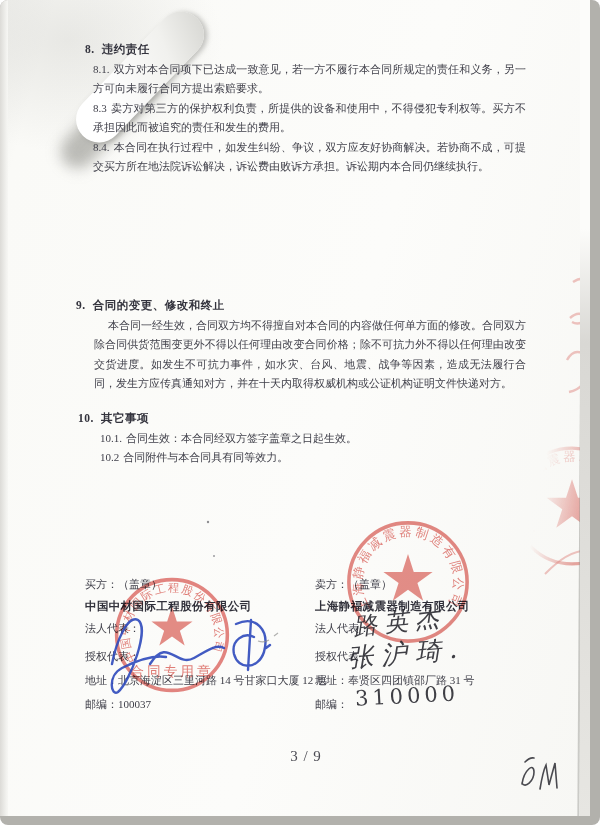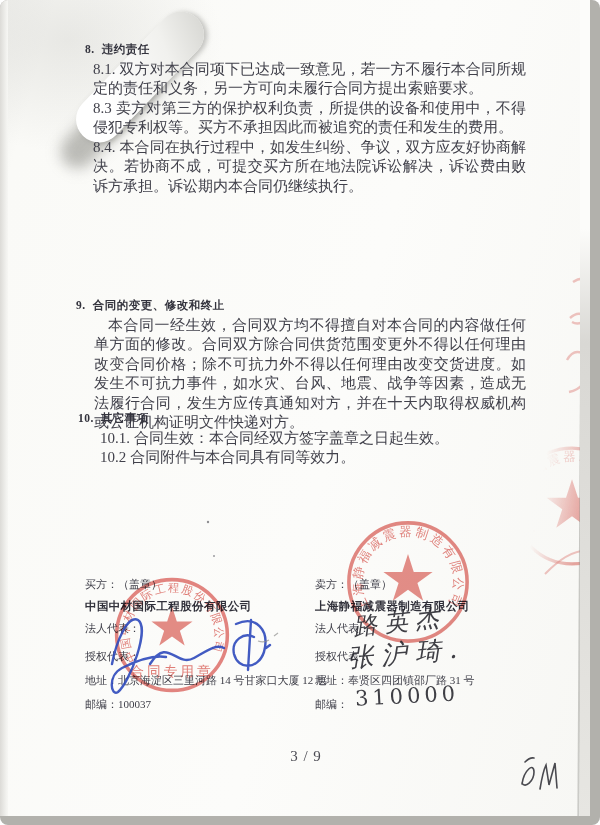--- a/index.html
+++ b/index.html
@@ -41,21 +41,21 @@
     background:linear-gradient(115deg,#ffffff 25%,#f1f1ee 70%,#d9d9d5 96%);
     box-shadow:2px 3px 5px rgba(95,95,90,.35);
   }
   
   .sec{position:absolute; color:#41414b;}
   .sec h4{
     margin:0; font-size:11.5px; font-weight:bold; color:#34343e;
     line-height:19.5px; letter-spacing:.5px;
   }
   .sec h4 .no{margin-right:7px;}
-  .clauses{font-size:15px; line-height:19.5px; text-align:justify;}
+  .clauses{font-size:11px; line-height:19.5px; text-align:justify;}
   .clauses p{margin:0;}
   .clauses .no{margin-right:4px;}
   .sec8 .clauses{margin-left:8px; width:433px;}
   .sec9 .clauses{margin-left:18px; width:432px;}
   .sec9 .clauses p{text-indent:14px;}
   .sec10 .clauses{margin-left:22px; width:430px;}
   
   .sigcol{position:absolute; top:574px; font-size:11px; color:#3d3d47; width:230px;}
   .sigcol .row{line-height:20px; white-space:nowrap;}
   .sigcol .company{font-weight:bold; font-size:11.5px; color:#30303a; letter-spacing:.4px;}

